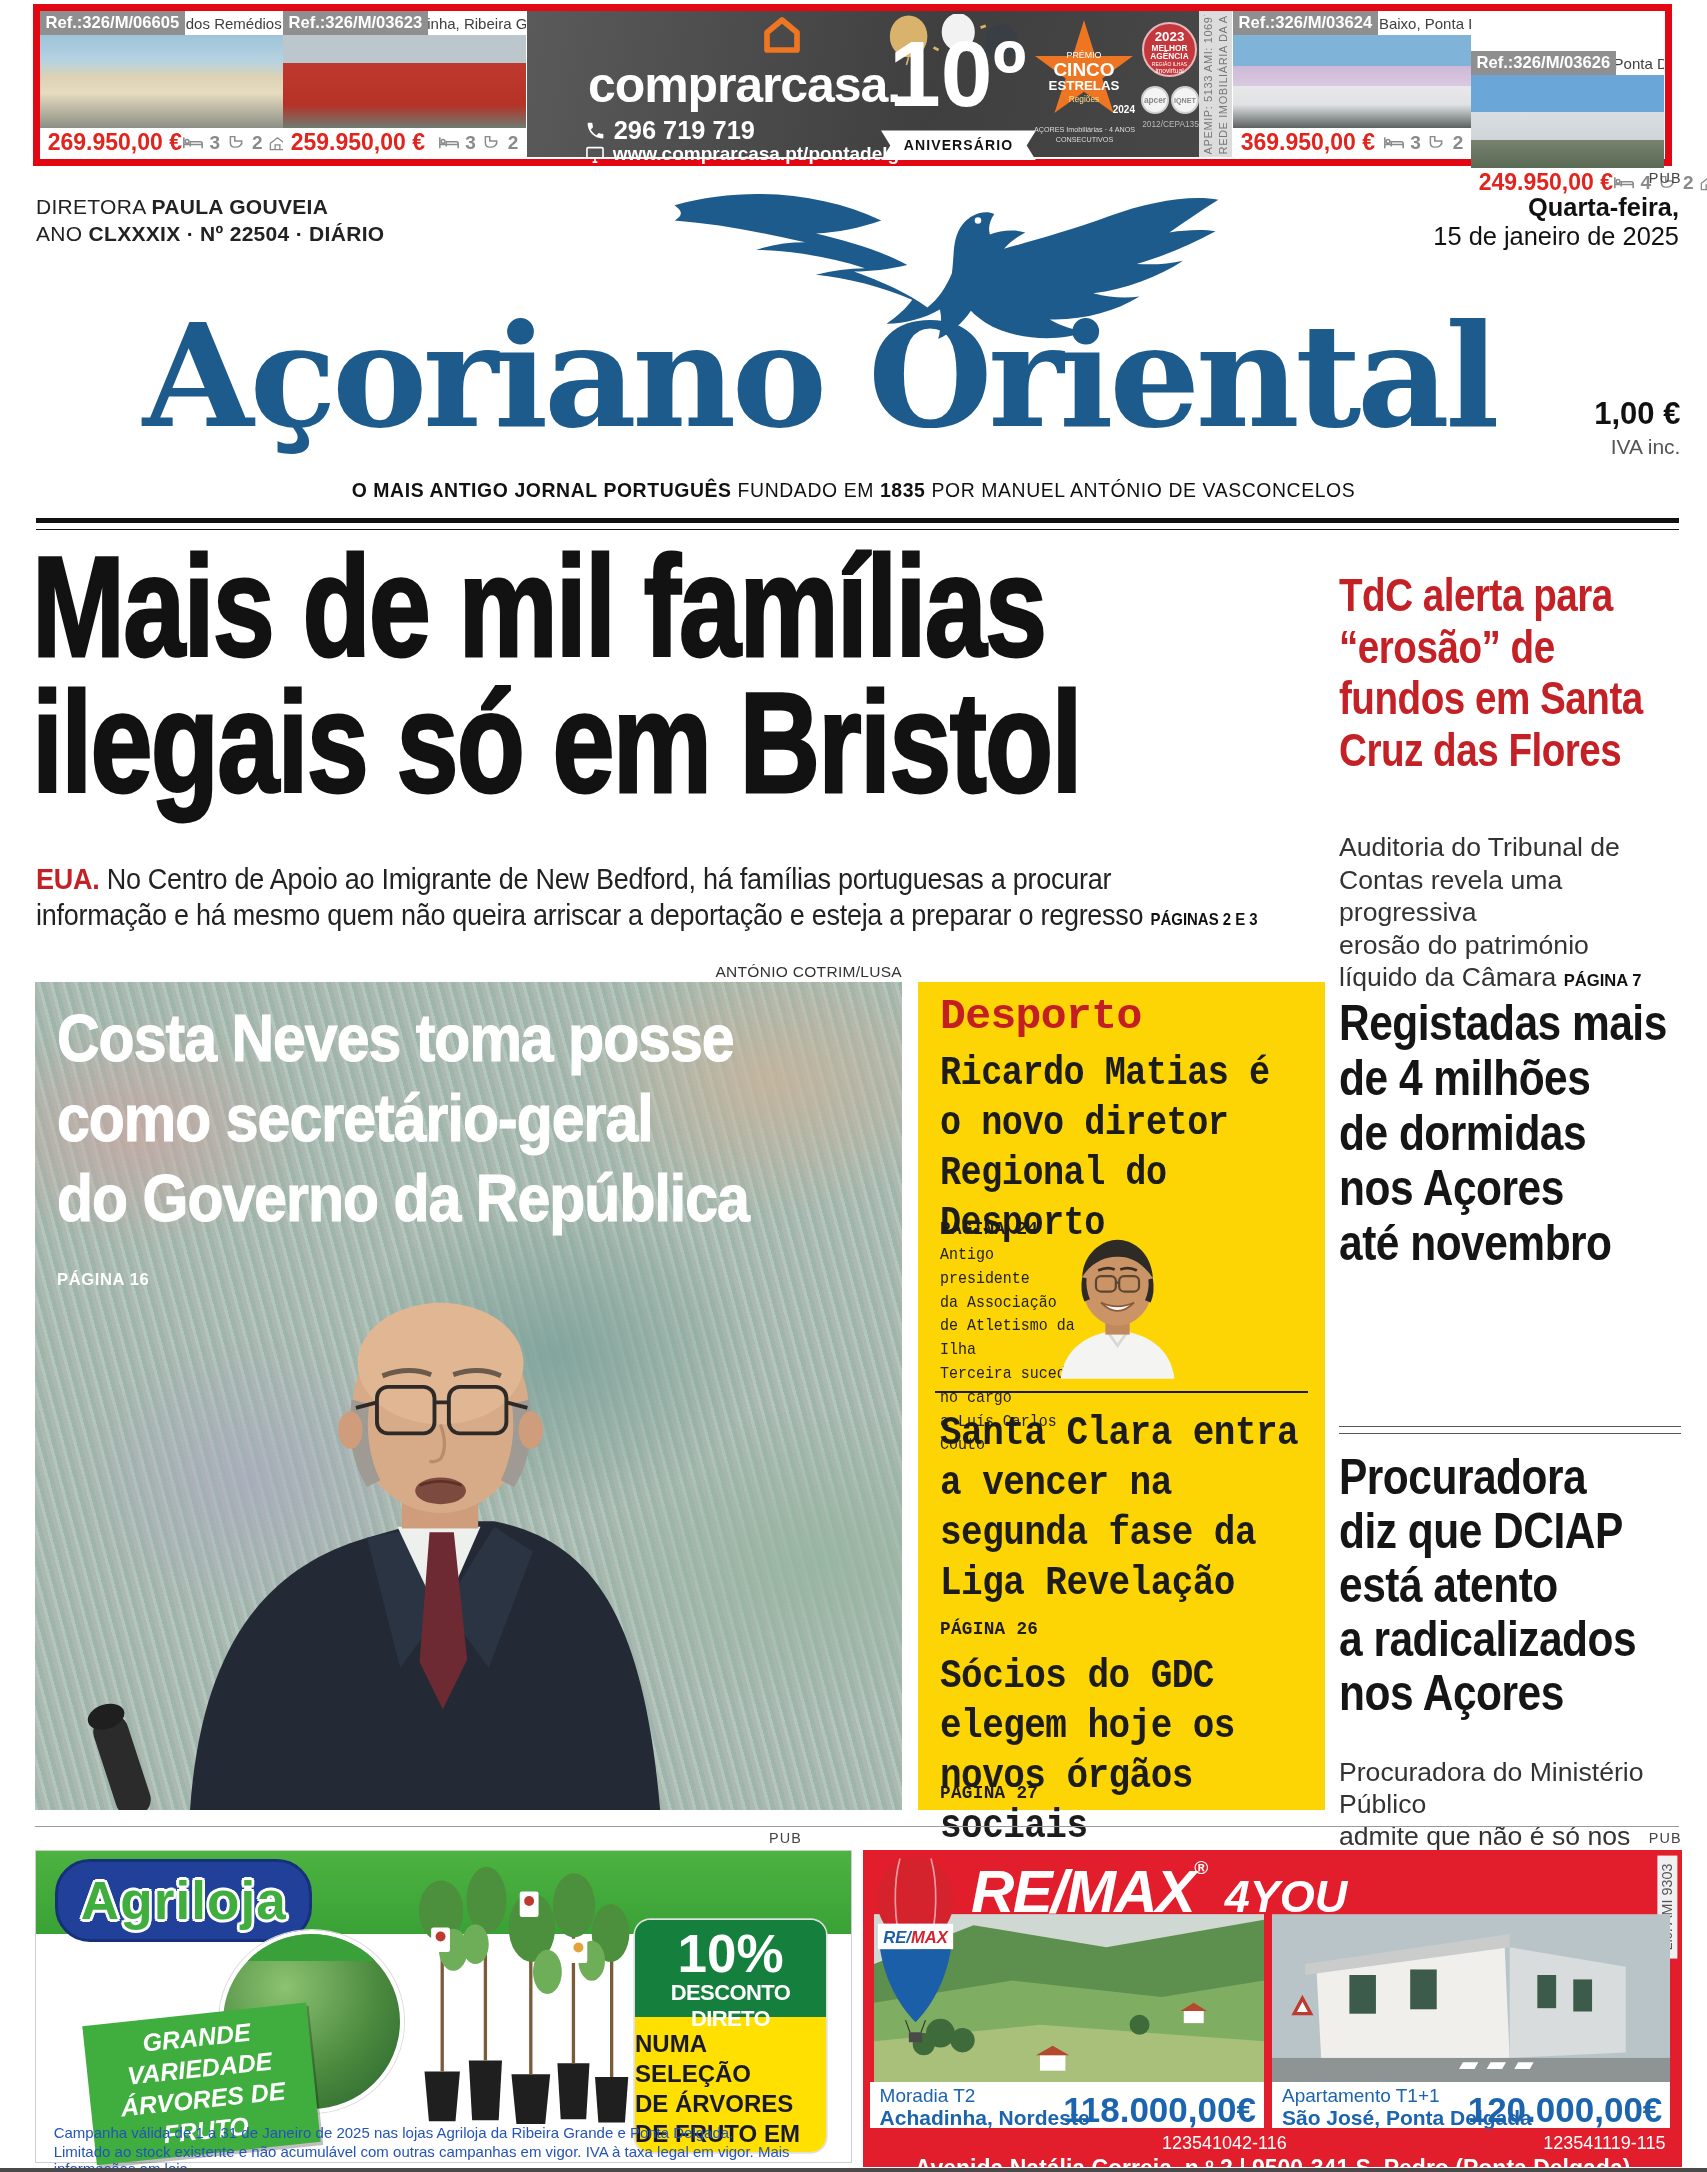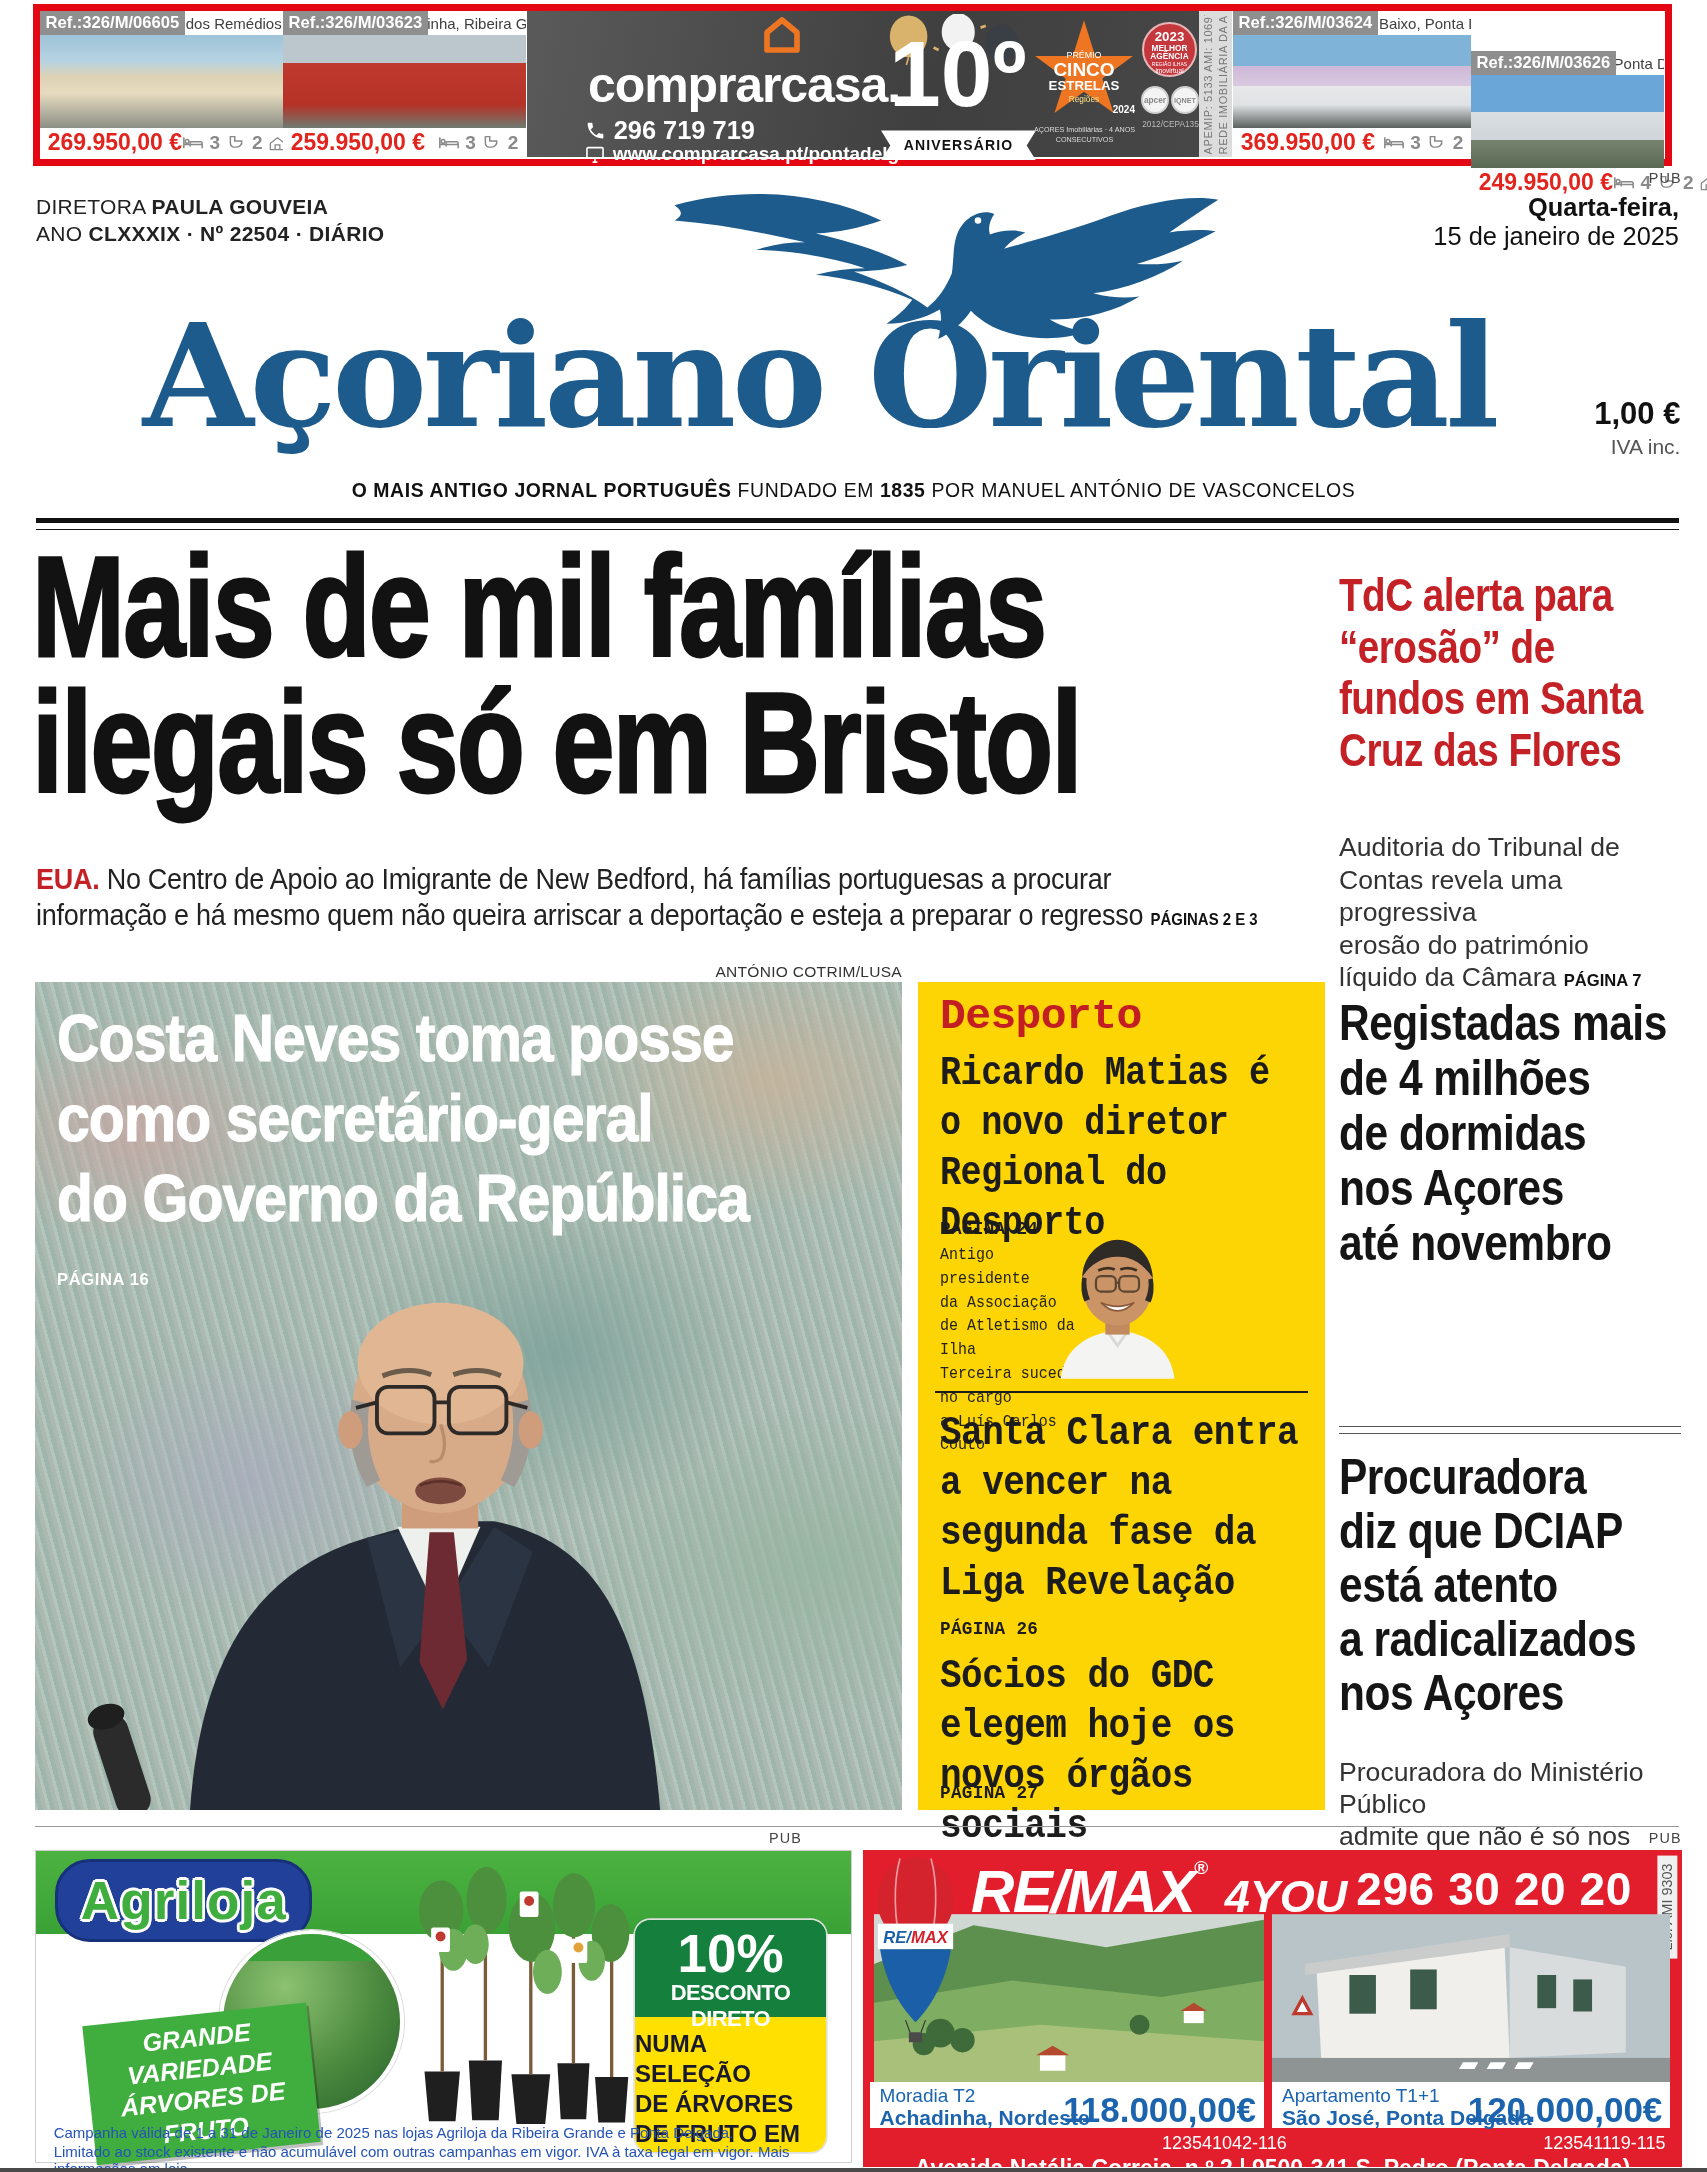--- a/index.html
+++ b/index.html
@@ -522,21 +522,20 @@
       <g stroke="#333" stroke-width="2">
           <line x1="62" y1="300" x2="70" y2="322"></line>
           <line x1="98" y1="300" x2="90" y2="322"></line>
         </g>
       <rect x="68" y="322" width="24" height="18" fill="#4a4a4a"></rect>
     </svg>
     <div class="abs" style="left:108px;top:6.6px;">
       <span class="remax-brand">RE/MAX</span><span style="color:#fff;font-size:19px;font-weight:bold;vertical-align:top;">®</span>
       <span class="remax-sub" style="margin-left:14px;">4YOU</span>
     </div>
-    <div class="abs remax-phone" style="right:50px;top:12px;">296 30 20 20</div>
     <div class="abs" style="right:4.4px;top:5.5px;height:194px;display:flex;align-items:flex-start;">
       <span class="rm-lic" style="background:#f0f0f0;padding:7.7px 2.2px;">Lic. AMI 9303</span>
     </div>
 
     <svg class="abs" style="left:11px;top:64px;" width="390" height="169" viewBox="0 0 705 305">
       <rect width="705" height="305" fill="#cfd8d2"></rect>
       <polygon points="0,90 180,20 420,60 705,10 705,200 0,230" fill="#5d8f4e"></polygon>
       <polygon points="0,160 250,120 520,150 705,120 705,260 0,280" fill="#7fae62"></polygon>
       <polygon points="0,230 300,200 705,230 705,305 0,305" fill="#a8c07a"></polygon>
       <g fill="#3f6b3a">

